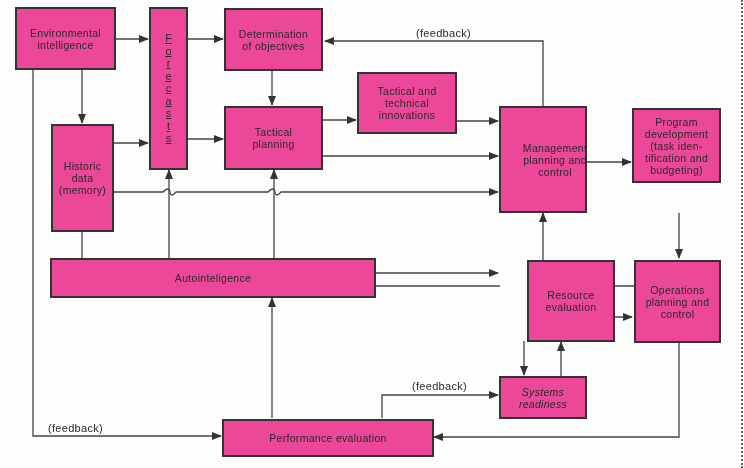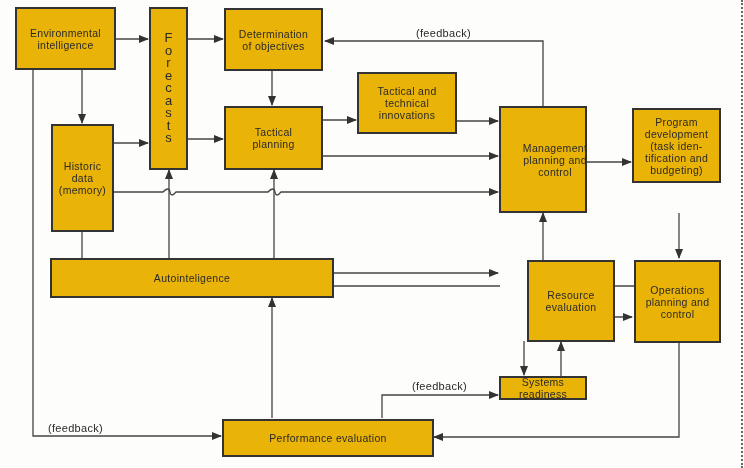--- a/index.html
+++ b/index.html
@@ -1,23 +1,23 @@
 <!DOCTYPE html>
 <html><head>
 <meta charset="utf-8">
 <style>
   html, body { margin:0; padding:0; background:#fdfdfb; }
   body { width:744px; height:468px; position:relative; overflow:hidden;
          font-family:"Liberation Sans", sans-serif; color:#2a2a2a; }
   svg#wires { position:absolute; left:0; top:0; }
   .box { position:absolute; box-sizing:border-box; border:2px solid #333;
-         background:#eab308; display:flex; align-items:center; justify-content:center;
+         background:#ec4899; display:flex; align-items:center; justify-content:center;
          text-align:center; font-size:10.5px; line-height:12px; letter-spacing:0.3px; }
   .box span { white-space:pre-line; }
-  .vert span { width:8px; word-break:break-all; line-height:12.5px; font-size:13px; letter-spacing:0; }
+  .vert span { width:8px; word-break:break-all; line-height:12.5px; font-size:11px; letter-spacing:0;text-decoration:underline; }
   .lbl { position:absolute; font-size:11px; letter-spacing:0.3px; }
   .edge { position:absolute; right:0; top:0; width:3px; height:468px;
           border-left:2px dotted #666; box-sizing:border-box; }
 </style>
 </head>
 <body>
 
 <svg id="wires" width="744" height="468">
   <defs>
     <marker id="ah" markerWidth="10" markerHeight="8" refX="9" refY="4" orient="auto" markerUnits="userSpaceOnUse">
@@ -112,33 +112,33 @@
 planning and
 control</span>
   </div>
 <div class="box" style="left:632px;top:108px;width:89px;height:75px;">
     <span>Program
 development
 (task iden-
 tification and
 budgeting)</span>
   </div>
-<div class="box" style="left:50px;top:258px;width:284px;height:40px;">
+<div class="box" style="left:50px;top:258px;width:326px;height:40px;">
     <span>Autointeligence</span>
   </div>
 <div class="box" style="left:527px;top:260px;width:88px;height:82px;">
     <span>Resource
 evaluation</span>
   </div>
 <div class="box" style="left:634px;top:260px;width:87px;height:83px;">
     <span>Operations
 planning and
 control</span>
   </div>
-<div class="box" style="left:499px;top:376px;width:88px;height:24px;">
+<div class="box" style="left:499px;top:376px;width:88px;height:43px;font-style:italic;">
     <span>Systems
 readiness</span>
   </div>
 <div class="box" style="left:222px;top:419px;width:212px;height:38px;">
     <span>Performance evaluation</span>
   </div>
 
 <div class="lbl" style="left:416px;top:27px;">(feedback)</div>
 <div class="lbl" style="left:412px;top:380px;">(feedback)</div>
 <div class="lbl" style="left:48px;top:422px;">(feedback)</div>

